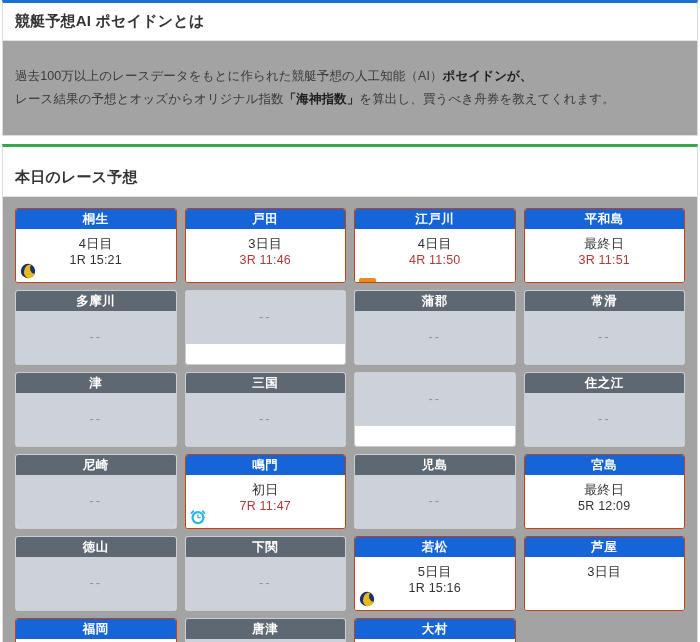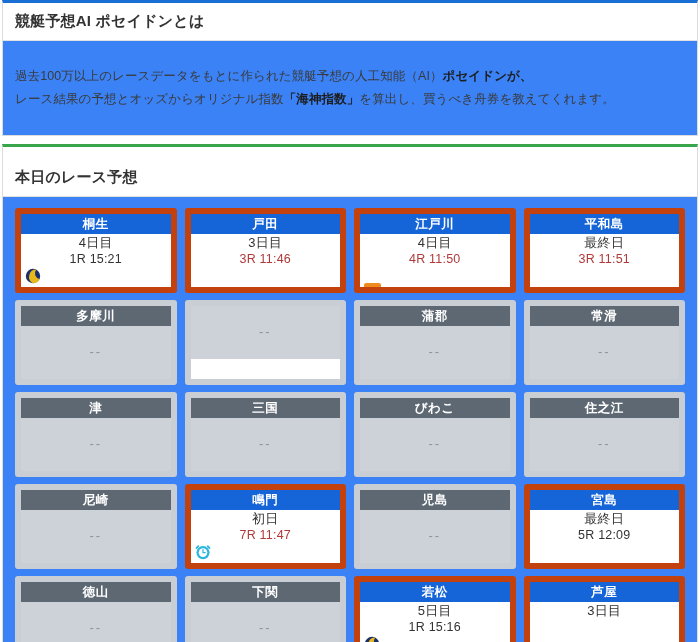--- a/index.html
+++ b/index.html
@@ -27,60 +27,61 @@
     padding:9px 12px 10px 12px;
     font-size:15px;
     font-weight:700;
     color:#333333;
     letter-spacing:.2px;
     border-bottom:1px solid #e3e3e3;
     background:#ffffff;
     line-height:1.2;
   }
   .panel.green .panel-head{border-bottom:1px solid #e3e3e3;margin-top:12px;}
-  .panel-body{padding:11px 12px 12px 12px;background:#3b82f6;}
+  .panel-body{padding:11px 12px 12px 12px;background:#a3a3a3;}
 
   
   .intro{
     font-size:12.5px;
     line-height:1.85;
     color:#3a3a3a;
     letter-spacing:.1px;
   }
   .intro b{font-weight:700;color:#1d1d1d;}
 
   
   .grid{
     display:grid;
     grid-template-columns:repeat(4,1fr);
     column-gap:8px;
     row-gap:7px;
   }
   .card{
-    border:6px solid #c2410c;
+    border:1px solid #c2410c;
     border-radius:3px;
     overflow:hidden;
     background:#ffffff;
     box-sizing:border-box;
   }
   .card-head{
     height:20px;
     line-height:20px;
     text-align:center;
     font-size:12.5px;
     font-weight:700;
     color:#ffffff;
     background:#1565d8;
     letter-spacing:.5px;
   }
   .card-body{
     position:relative;
     height:53px;
     background:#ffffff;
     text-align:center;
+    padding-top:6px;
     box-sizing:border-box;
   }
   .day{
     font-size:13px;
     color:#333333;
     line-height:1.32;
     letter-spacing:.3px;
   }
   .race{
     font-size:12.5px;
@@ -215,21 +216,20 @@
               <div class="day">--</div>
             </div>
           </div>
           <div class="card off">
             <div class="card-head">三国</div>
             <div class="card-body">
               <div class="day">--</div>
             </div>
           </div>
           <div class="card off">
-            <div class="card-head">びわこ</div>
             <div class="card-body">
               <div class="day">--</div>
             </div>
           </div>
           <div class="card off">
             <div class="card-head">住之江</div>
             <div class="card-body">
               <div class="day">--</div>
             </div>
           </div>

